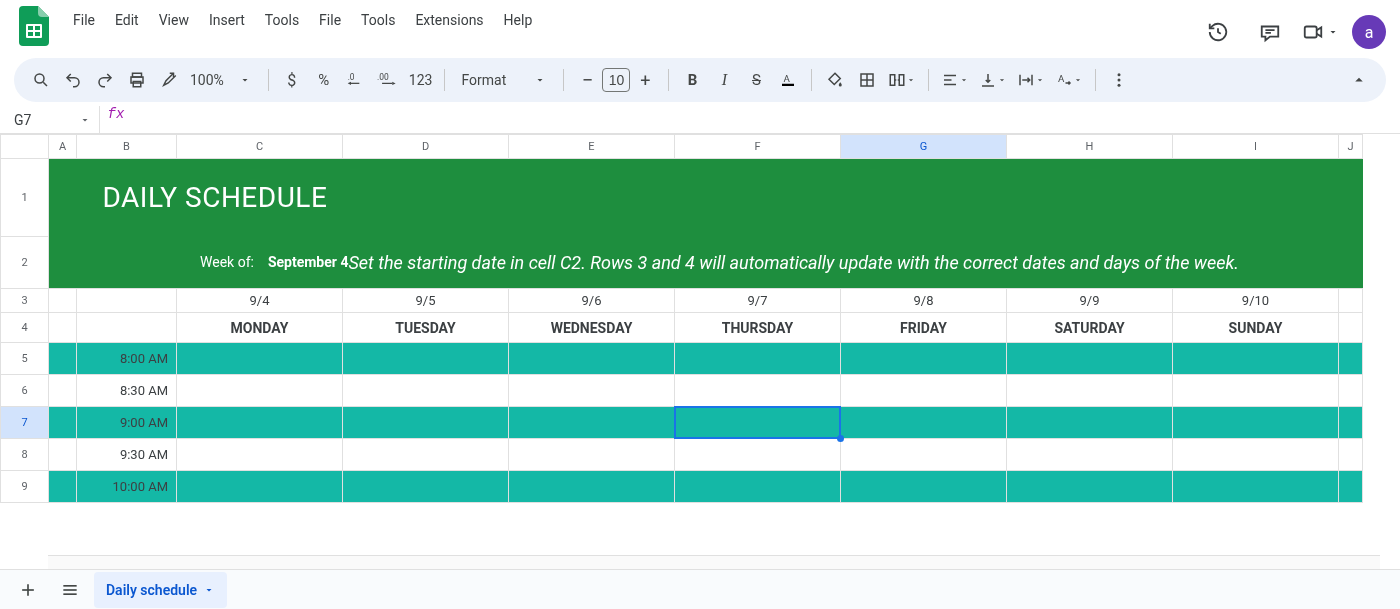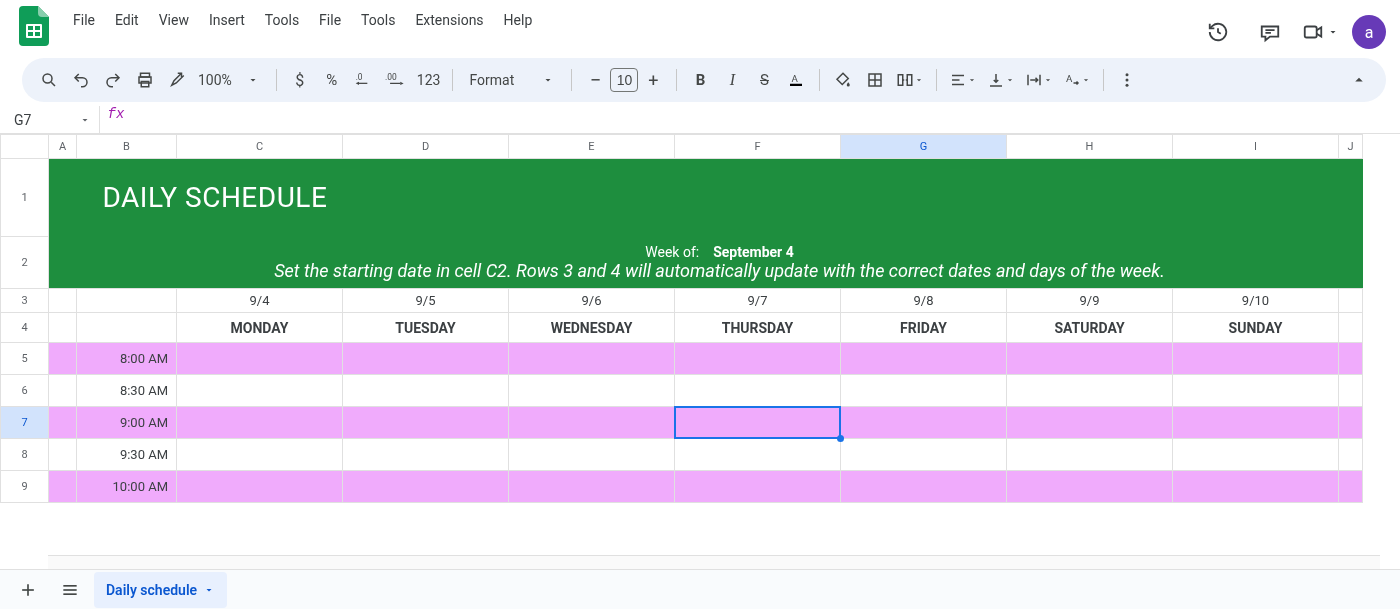--- a/index.html
+++ b/index.html
@@ -29,21 +29,21 @@
   .menubar{display:flex;gap:2px;margin-top:2px;}
   .menu-item{padding:4px 9px;font-size:14px;color:var(--text);border-radius:4px;cursor:pointer;}
   .right-actions{display:flex;align-items:center;gap:12px;padding-top:6px;}
   .ract{width:40px;height:40px;display:flex;align-items:center;justify-content:center;color:#3c4043;border-radius:50%;cursor:pointer;}
   .ract.drop{width:auto;gap:2px;}
   .share{display:flex;align-items:center;gap:8px;background:var(--share-bg);border-radius:40px;height:40px;padding:0 2px 0 16px;cursor:pointer;font-weight:500;color:#001d35;}
   .share .drop{width:28px;height:40px;display:flex;align-items:center;justify-content:center;border-left:1px solid rgba(0,0,0,0.08);}
   .avatar{width:34px;height:34px;border-radius:50%;background:var(--avatar);color:#fff;display:flex;align-items:center;justify-content:center;font-size:16px;}
 
   
-  .toolbar-wrap{padding:6px 14px 4px;margin-left:8px;}
+  .toolbar-wrap{padding:6px 14px 4px;}
   .toolbar{height:44px;background:#edf2fa;border-radius:24px;display:flex;align-items:center;padding:0 12px;gap:2px;color:#444746;}
   .tbtn{min-width:30px;height:30px;display:flex;align-items:center;justify-content:center;border-radius:4px;cursor:pointer;font-size:14px;padding:0 4px;}
   .tsep{width:1px;height:22px;background:#c7c7c7;margin:0 6px;}
   .tspacer{flex:1;}
   .zoom{font-size:14px;}
   .font{font-size:14px;min-width:70px;justify-content:flex-start;padding-left:8px;}
   .fontsize{display:flex;align-items:center;gap:0;}
   .fsinput{width:28px;height:24px;border:1px solid #747775;border-radius:4px;text-align:center;font-size:14px;background:transparent;color:#444746;}
   .caret{width:14px;}
 
@@ -63,28 +63,28 @@
   th.rh.sel{background:var(--rowhead-sel);color:#0b57d0;}
   td{border:1px solid var(--border);padding:0;height:32px;vertical-align:middle;font-size:13px;}
   tr.r1 td{height:78px;}
   tr.r2 td{height:52px;}
   tr.r3 td{height:24px;}
   tr.r4 td{height:30px;}
   .corner{width:48px;background:#fff;border:1px solid var(--border);}
 
   .banner{background:var(--green);color:#fff;}
   .title-big{font-size:28px;font-weight:400;letter-spacing:0.5px;padding-left:26px;}
-  .weekrow{display:flex;align-items:center;justify-content:center;padding:0 24px;font-size:14px;flex-direction:column;}
+  .weekrow{display:flex;align-items:center;justify-content:center;padding:0 24px;font-size:14px;}
   .weekleft{display:flex;gap:14px;}
   .helper{font-style:italic;font-size:18px;}
 
   .date{font-size:13px;color:#3c4043;text-align:center;}
   .day{font-weight:700;font-size:14px;text-align:center;}
   .time{font-size:13px;color:#3c4043;text-align:right;padding-right:8px;}
-  tr.rowshade td.cell{background:#f0abfc;}
+  tr.rowshade td.cell{background:#14b8a6;}
 
   .selcell{position:relative;}
   .selbox{position:absolute;inset:-1px;border:2px solid var(--sel-blue);pointer-events:none;}
   .selhandle{position:absolute;right:-4px;bottom:-4px;width:7px;height:7px;background:var(--sel-blue);border-radius:50%;}
 
   
   .tabbar{position:absolute;left:0;right:0;bottom:0;height:40px;border-top:1px solid var(--border);background:#f9fbfd;display:flex;align-items:center;padding:0 10px;gap:6px;}
   .tabbtn{width:36px;height:36px;display:flex;align-items:center;justify-content:center;color:#444746;border-radius:4px;cursor:pointer;}
   .sheet-tab{height:36px;display:flex;align-items:center;gap:6px;padding:0 12px;border-radius:4px;font-weight:600;color:#0b57d0;background:#e8f0fe;cursor:pointer;}
   .hscroll{position:absolute;left:48px;right:20px;bottom:40px;height:14px;background:#fafafa;border-top:1px solid var(--border);}

